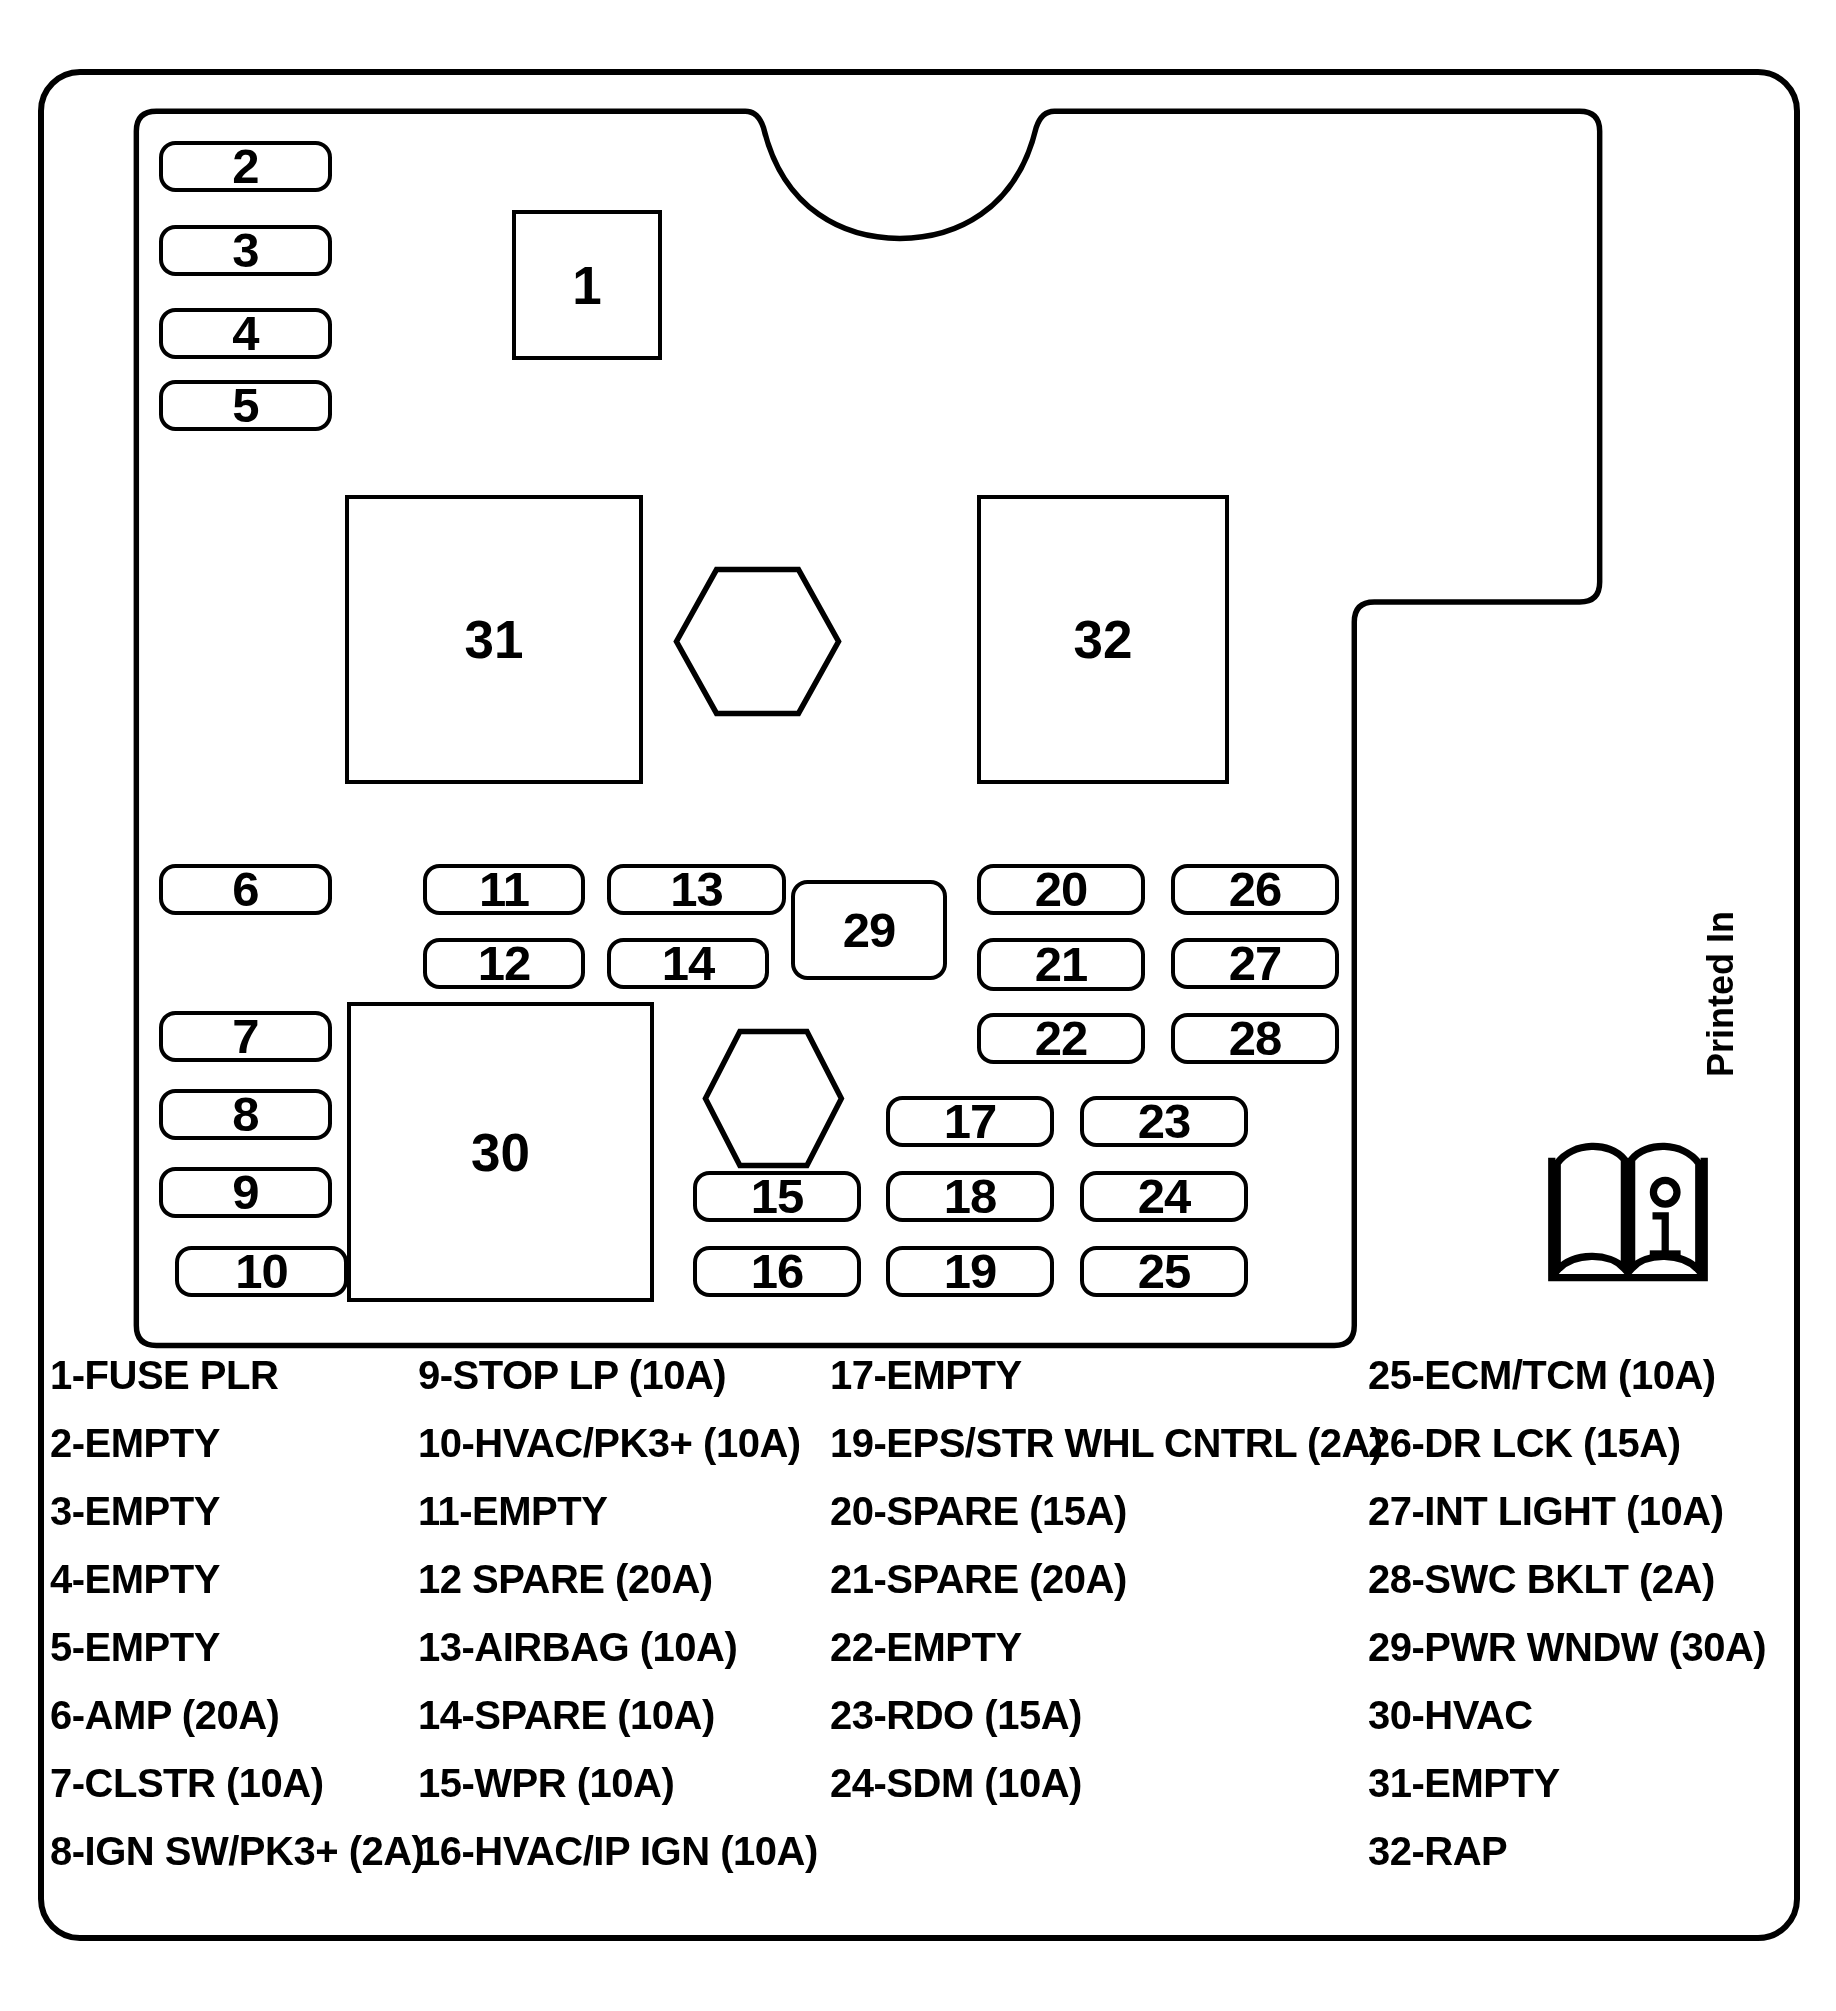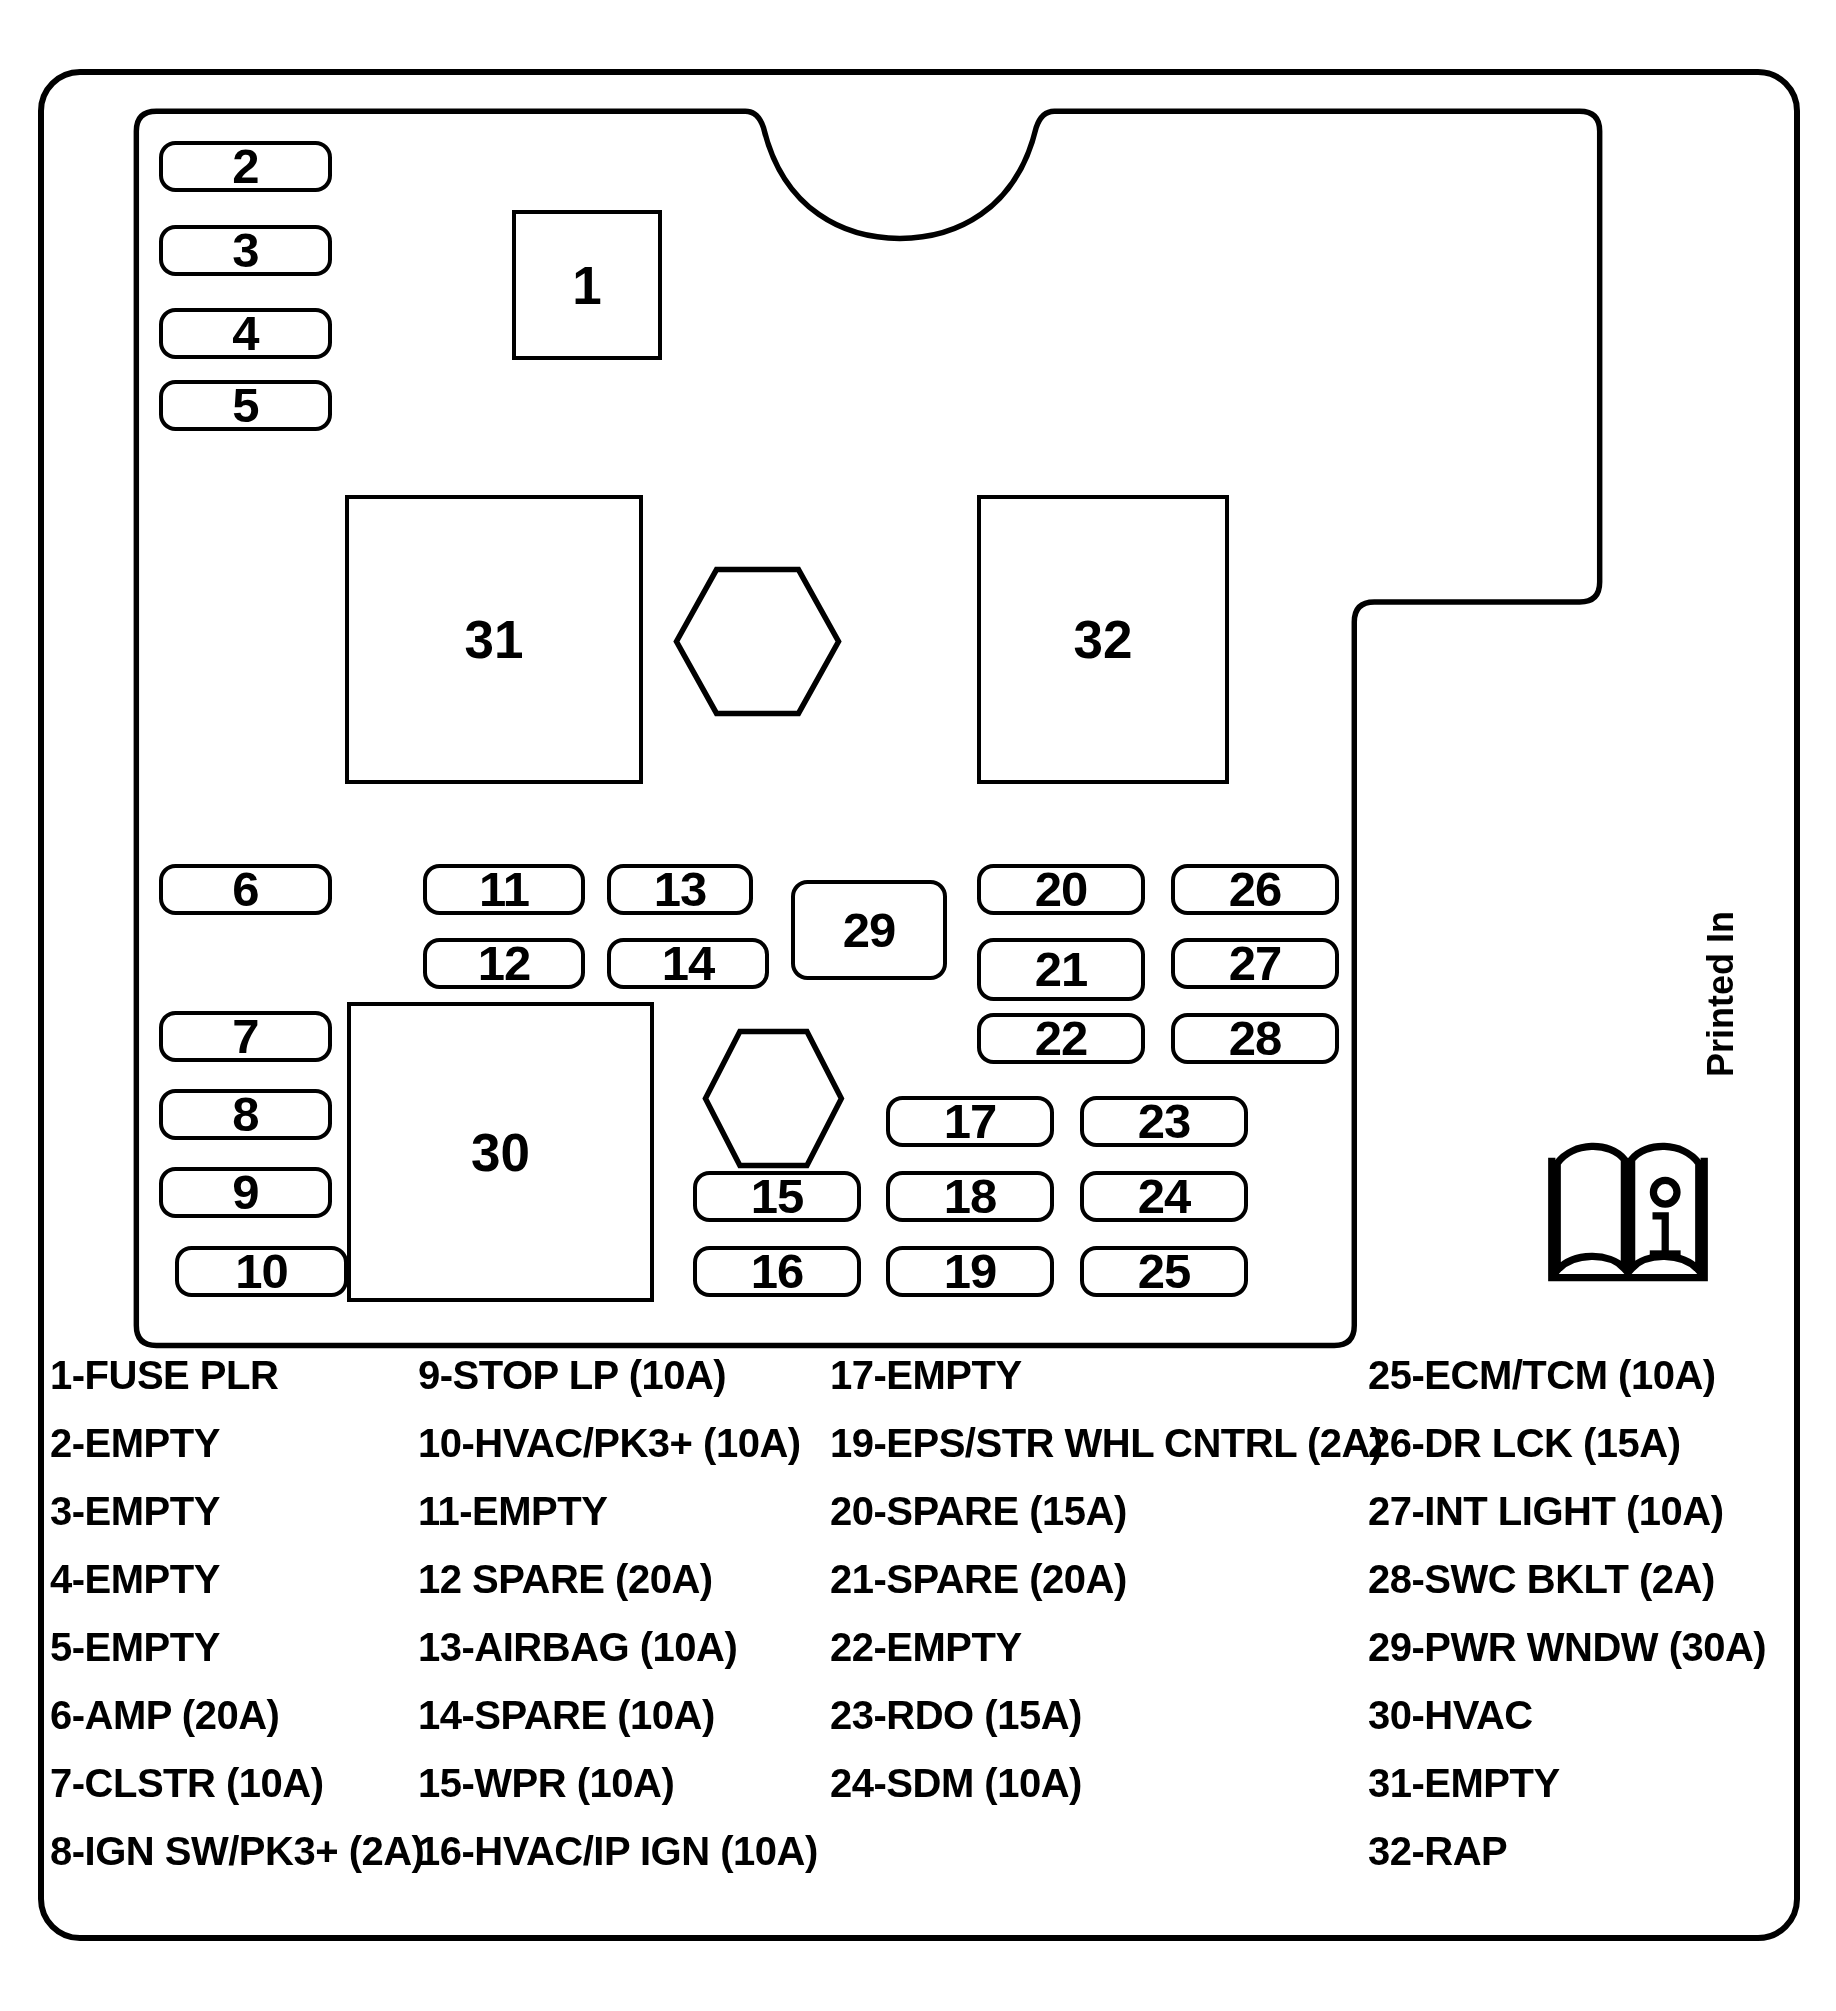--- a/index.html
+++ b/index.html
@@ -149,21 +149,21 @@
   </div>
 
   <div class="slot" style="left:423px;top:864px;width:162px;height:51px;">
     <div class="shadow"></div>
     <div class="body">11</div>
   </div>
   <div class="slot" style="left:423px;top:938px;width:162px;height:51px;">
     <div class="shadow"></div>
     <div class="body">12</div>
   </div>
-  <div class="slot" style="left:607px;top:864px;width:146px;height:51px;">
+  <div class="slot" style="left:607px;top:864px;width:179px;height:51px;">
     <div class="shadow"></div>
     <div class="body">13</div>
   </div>
   <div class="slot" style="left:607px;top:938px;width:162px;height:51px;">
     <div class="shadow"></div>
     <div class="body">14</div>
   </div>
 
   <div class="slot" style="left:791px;top:880px;width:156px;height:100px;">
     <div class="shadow"></div>
@@ -178,21 +178,21 @@
 
   <div class="slot" style="left:977px;top:864px;width:168px;height:51px;">
     <div class="shadow"></div>
     <div class="body">20</div>
   </div>
   <div class="slot" style="left:1171px;top:864px;width:168px;height:51px;">
     <div class="shadow"></div>
     <div class="body">26</div>
   </div>
 
-  <div class="slot" style="left:977px;top:938px;width:168px;height:63px;">
+  <div class="slot" style="left:977px;top:938px;width:168px;height:53px;">
     <div class="shadow"></div>
     <div class="body">21</div>
   </div>
   <div class="slot" style="left:1171px;top:938px;width:168px;height:51px;">
     <div class="shadow"></div>
     <div class="body">27</div>
   </div>
 
   <div class="slot" style="left:977px;top:1013px;width:168px;height:51px;padding-left:24px;">
     <div class="shadow"></div>

